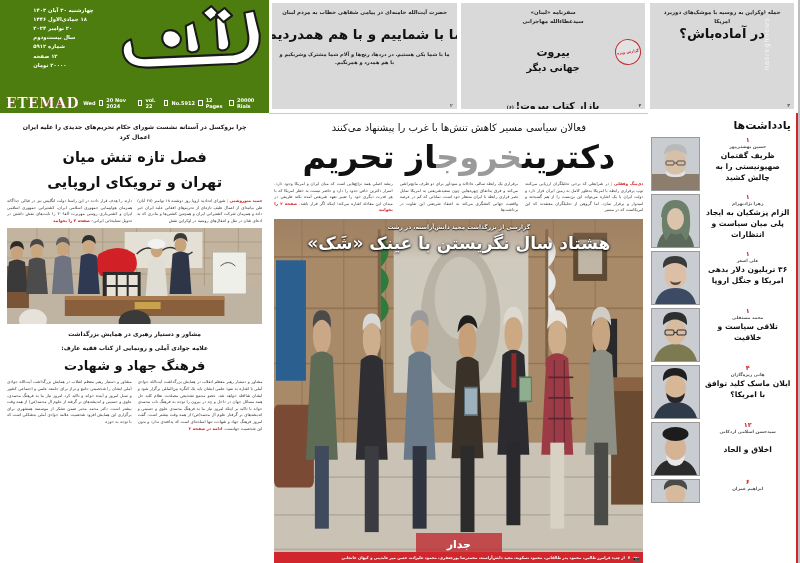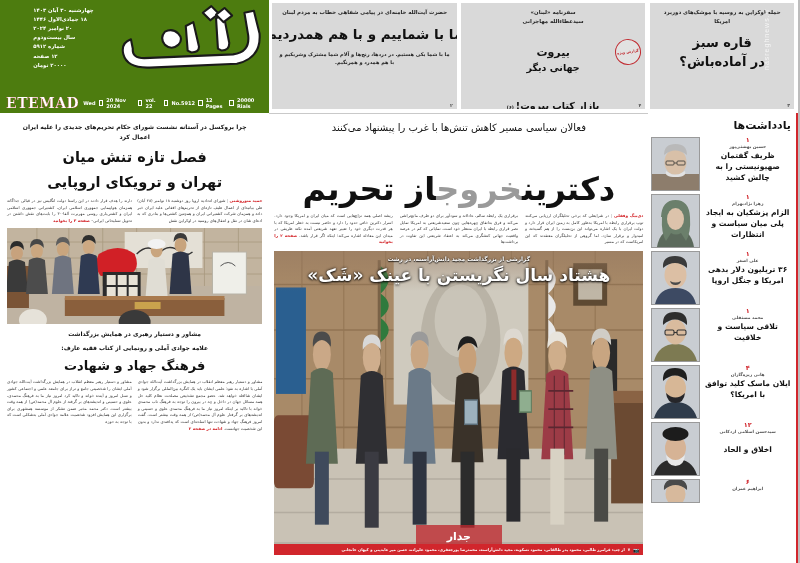--- a/index.html
+++ b/index.html
@@ -77,27 +77,27 @@
     position:absolute;right:4px;top:36px;width:24px;height:24px;border-radius:50%;
     border:1.3px solid #c0282e;display:flex;align-items:center;justify-content:center;
     color:#c0282e;font-size:3.6px;font-weight:700;line-height:1.25;text-align:center;
     transform:rotate(-8deg);background:rgba(255,255,255,0.25);
   }
 
   .center-main{flex:1;display:flex;flex-direction:column;padding:3px 5px 0 5px;box-sizing:border-box;}
   .cm-kicker{font-size:10px;line-height:1.6;font-weight:400;text-align:center;padding:3px 4px 4px;}
   .cm-hl{
     font-size:32px;line-height:1.1;font-weight:700;text-align:center;
-    padding-bottom:6px;white-space:nowrap;margin-top:32px;
+    padding-bottom:6px;white-space:nowrap;
   }
   .cm-hl .grey{color:#9a9a9a;}
   .cm-cols{display:flex;gap:7px;direction:rtl;padding-bottom:5px;}
   .cm-cols .c{flex:1;font-size:4.1px;line-height:1.6;text-align:justify;color:#333;}
 
-  .photostory{position:relative;flex:1;min-height:0;margin-bottom:8px;}
+  .photostory{position:relative;flex:1;min-height:0;margin-bottom:0;}
   .ps-photo{position:absolute;inset:0;overflow:hidden;background:#b9a893;}
   .ps-overlay{position:absolute;left:0;right:0;top:0;padding:4px 6px 5px;box-sizing:border-box;
     background:linear-gradient(to bottom, rgba(150,120,95,0.55), rgba(150,120,95,0.0));}
   .ps-kicker{font-size:5.8px;line-height:1.6;font-weight:700;text-align:center;color:#fff;
     text-shadow:0 0 2px rgba(0,0,0,.85),0 1px 1px rgba(0,0,0,.7);}
   .ps-hl{font-size:17px;line-height:1.3;font-weight:700;text-align:center;color:#fff;
     text-shadow:0 0 3px rgba(0,0,0,.9),0 1px 2px rgba(0,0,0,.8);}
   .ps-caption{
     position:absolute;left:0;right:0;bottom:0;height:11px;background:#d1262c;
     display:flex;align-items:center;gap:3px;padding:0 4px;box-sizing:border-box;
@@ -139,21 +139,20 @@
 </head>
 <body>
 
 <div class="page">
 
   <div class="col-notes">
 
     <div class="notes-topstrip">
       <div class="notes-topbox">
         <div class="tb-kicker">حمله او‌کراین به روسیه با موشک‌های دوربرد امریکا</div>
-        <div class="tb-hl" style="font-size:13px;line-height:1.42;margin-top:9px;">قاره سبز</div>
         <div class="tb-hl" style="font-size:13px;line-height:1.42;">در آماده‌باش؟</div>
         <div class="watermark">nasreghnews.ir</div>
         <div class="tb-num">۳</div>
       </div>
     </div>
 
     <div class="notes-panel">
       <div class="notes-title">یادداشت‌ها</div>
 
       <div class="note">

